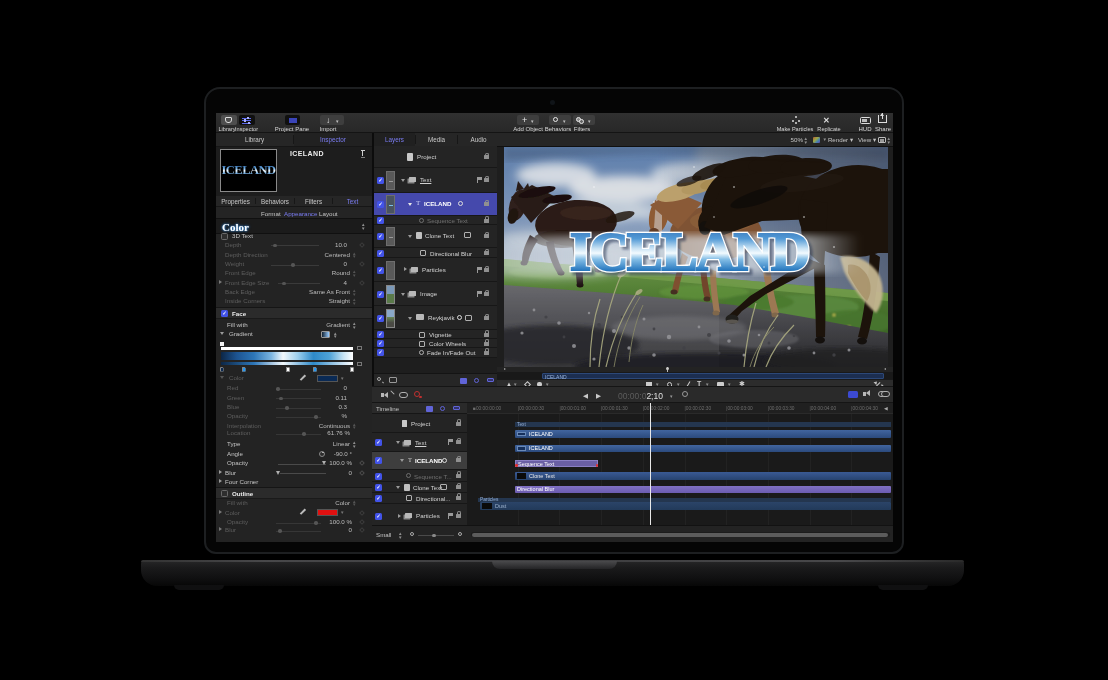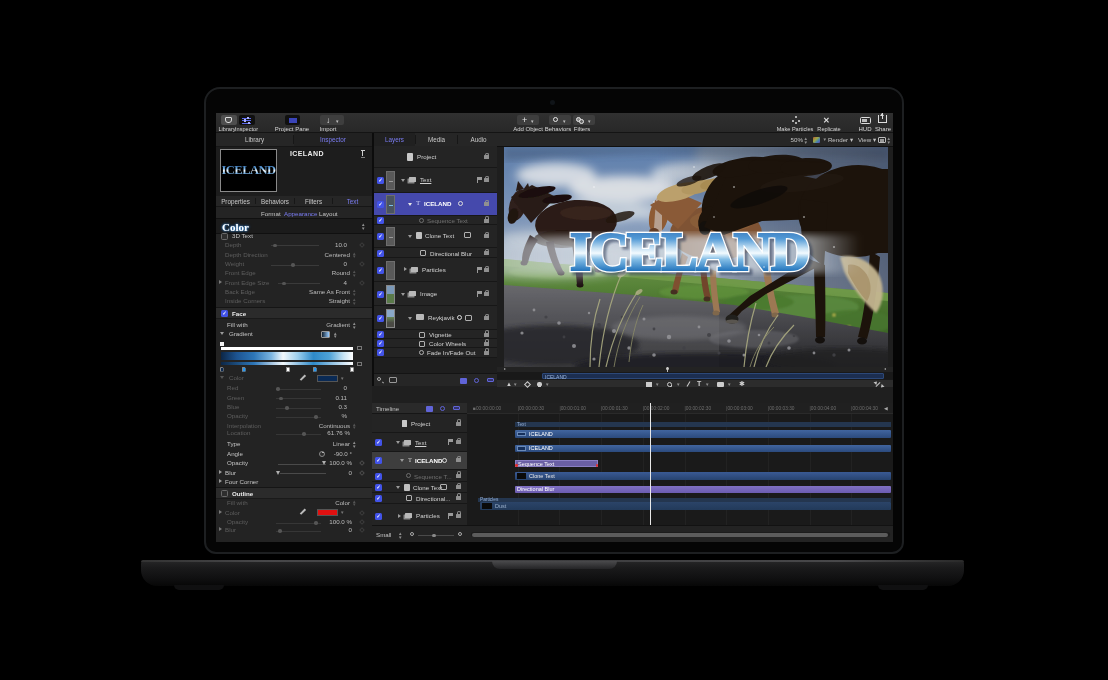--- a/index.html
+++ b/index.html
@@ -711,20 +711,38 @@
         <span class="stp" style="left:208px;top:3px;">▼</span>
       <div class="abs" style="left:220px;top:2px;width:7px;height:5px;background:#ccc;border-radius:1px;"></div>
         <span class="stp" style="left:230px;top:3px;">▼</span>
       <div class="abs" style="left:242px;top:0px;color:#d0d0d0;font-size:7px;">✱</div>
       <div class="abs" style="left:378px;top:1.5px;width:6px;height:1px;background:#c0c0c0;transform:rotate(-45deg);transform-origin:center;margin-top:2px;"></div>
         <div class="abs" style="left:377px;top:1px;width:0;height:0;border-left:2px solid transparent;border-right:2px solid transparent;border-bottom:3px solid #c0c0c0;transform:rotate(45deg);"></div>
         <div class="abs" style="left:383px;top:5px;width:0;height:0;border-left:2px solid transparent;border-right:2px solid transparent;border-top:3px solid #c0c0c0;transform:rotate(45deg);"></div>
     </div>
   </div>
 
+  <div id="transport" class="abs" style="left:156px;top:273px;width:521px;height:17px;background:#2a2a2a;border-top:1px solid #151515;border-bottom:1px solid #151515;">
+    <div class="abs" style="left:9px;top:6px;width:3px;height:4px;background:#b8b8b8;"></div>
+    <div class="abs" style="left:12px;top:4.5px;width:0;height:0;border-top:3.5px solid transparent;border-bottom:3.5px solid transparent;border-right:4px solid #b8b8b8;"></div>
+    <div class="abs" style="left:18px;top:5px;width:5px;height:1px;background:#b8b8b8;transform:rotate(45deg);"></div>
+    <div class="abs" style="left:27px;top:5px;width:9px;height:6px;border:1px solid #b0b0b0;border-radius:3px;"></div>
+    <div class="circ" style="left:42px;top:4px;width:6px;height:6px;border-color:#c03030;border-width:1.5px;"></div>
+    <div class="abs" style="left:47px;top:9px;width:3px;height:2px;background:#c03030;border-radius:1px;"></div>
+    <div class="abs" style="left:211px;top:5px;color:#c8c8c8;font-size:6.5px;">◀</div>
+    <div class="abs" style="left:224px;top:5px;color:#c8c8c8;font-size:6.5px;">▶</div>
+    <div class="abs" style="left:246px;top:3.5px;font-size:8.5px;color:#5c5c5c;">00:00:0<span style="color:#e0e0e0;">2;10</span></div>
+    <div class="abs" style="left:298px;top:6px;color:#999;font-size:5px;">▾</div>
+    <div class="circ" style="left:310px;top:4px;width:6px;height:6px;border-color:#999;"></div>
+    <div class="abs" style="left:476px;top:4px;width:10px;height:7px;background:#3c4ad2;border-radius:1.5px;"></div>
+    <div class="abs" style="left:491px;top:4.5px;width:3px;height:4px;background:#b8b8b8;"></div>
+    <div class="abs" style="left:494px;top:3px;width:0;height:0;border-top:3.5px solid transparent;border-bottom:3.5px solid transparent;border-right:4px solid #b8b8b8;"></div>
+    <div class="abs" style="left:506px;top:4px;width:9px;height:6px;border:1px solid #b0b0b0;border-radius:3px;"></div>
+    <div class="abs" style="left:509px;top:4px;width:9px;height:6px;border:1px solid #b0b0b0;border-radius:3px;background:#2a2a2a;"></div>
+  </div>
 
   <div id="timeline" class="abs" style="left:156px;top:290px;width:521px;height:139px;background:#1a1a1a;">
     <div id="tlleft" class="abs" style="left:0;top:0;width:95px;height:139px;background:#242424;border-right:1px solid #0e0e0e;">
       <div class="abs" style="left:0;top:0;width:95px;height:11px;background:#2a2a2a;border-bottom:1px solid #161616;">
         <span class="lbl" style="left:4px;top:2px;color:#c0c0c0;">Timeline</span>
         <div class="abs" style="left:54px;top:2.5px;width:7px;height:6px;background:#6064d8;border-radius:1px;"></div>
         <div class="circ" style="left:68px;top:2.5px;width:5px;height:5px;border-color:#6064d8;"></div>
         <div class="abs" style="left:81px;top:3px;width:7px;height:4px;border:1px solid #6064d8;border-radius:1px;background:#33346a;"></div>
       </div>
       <div class="lrow" style="top:11px;height:19px;width:95px;">

